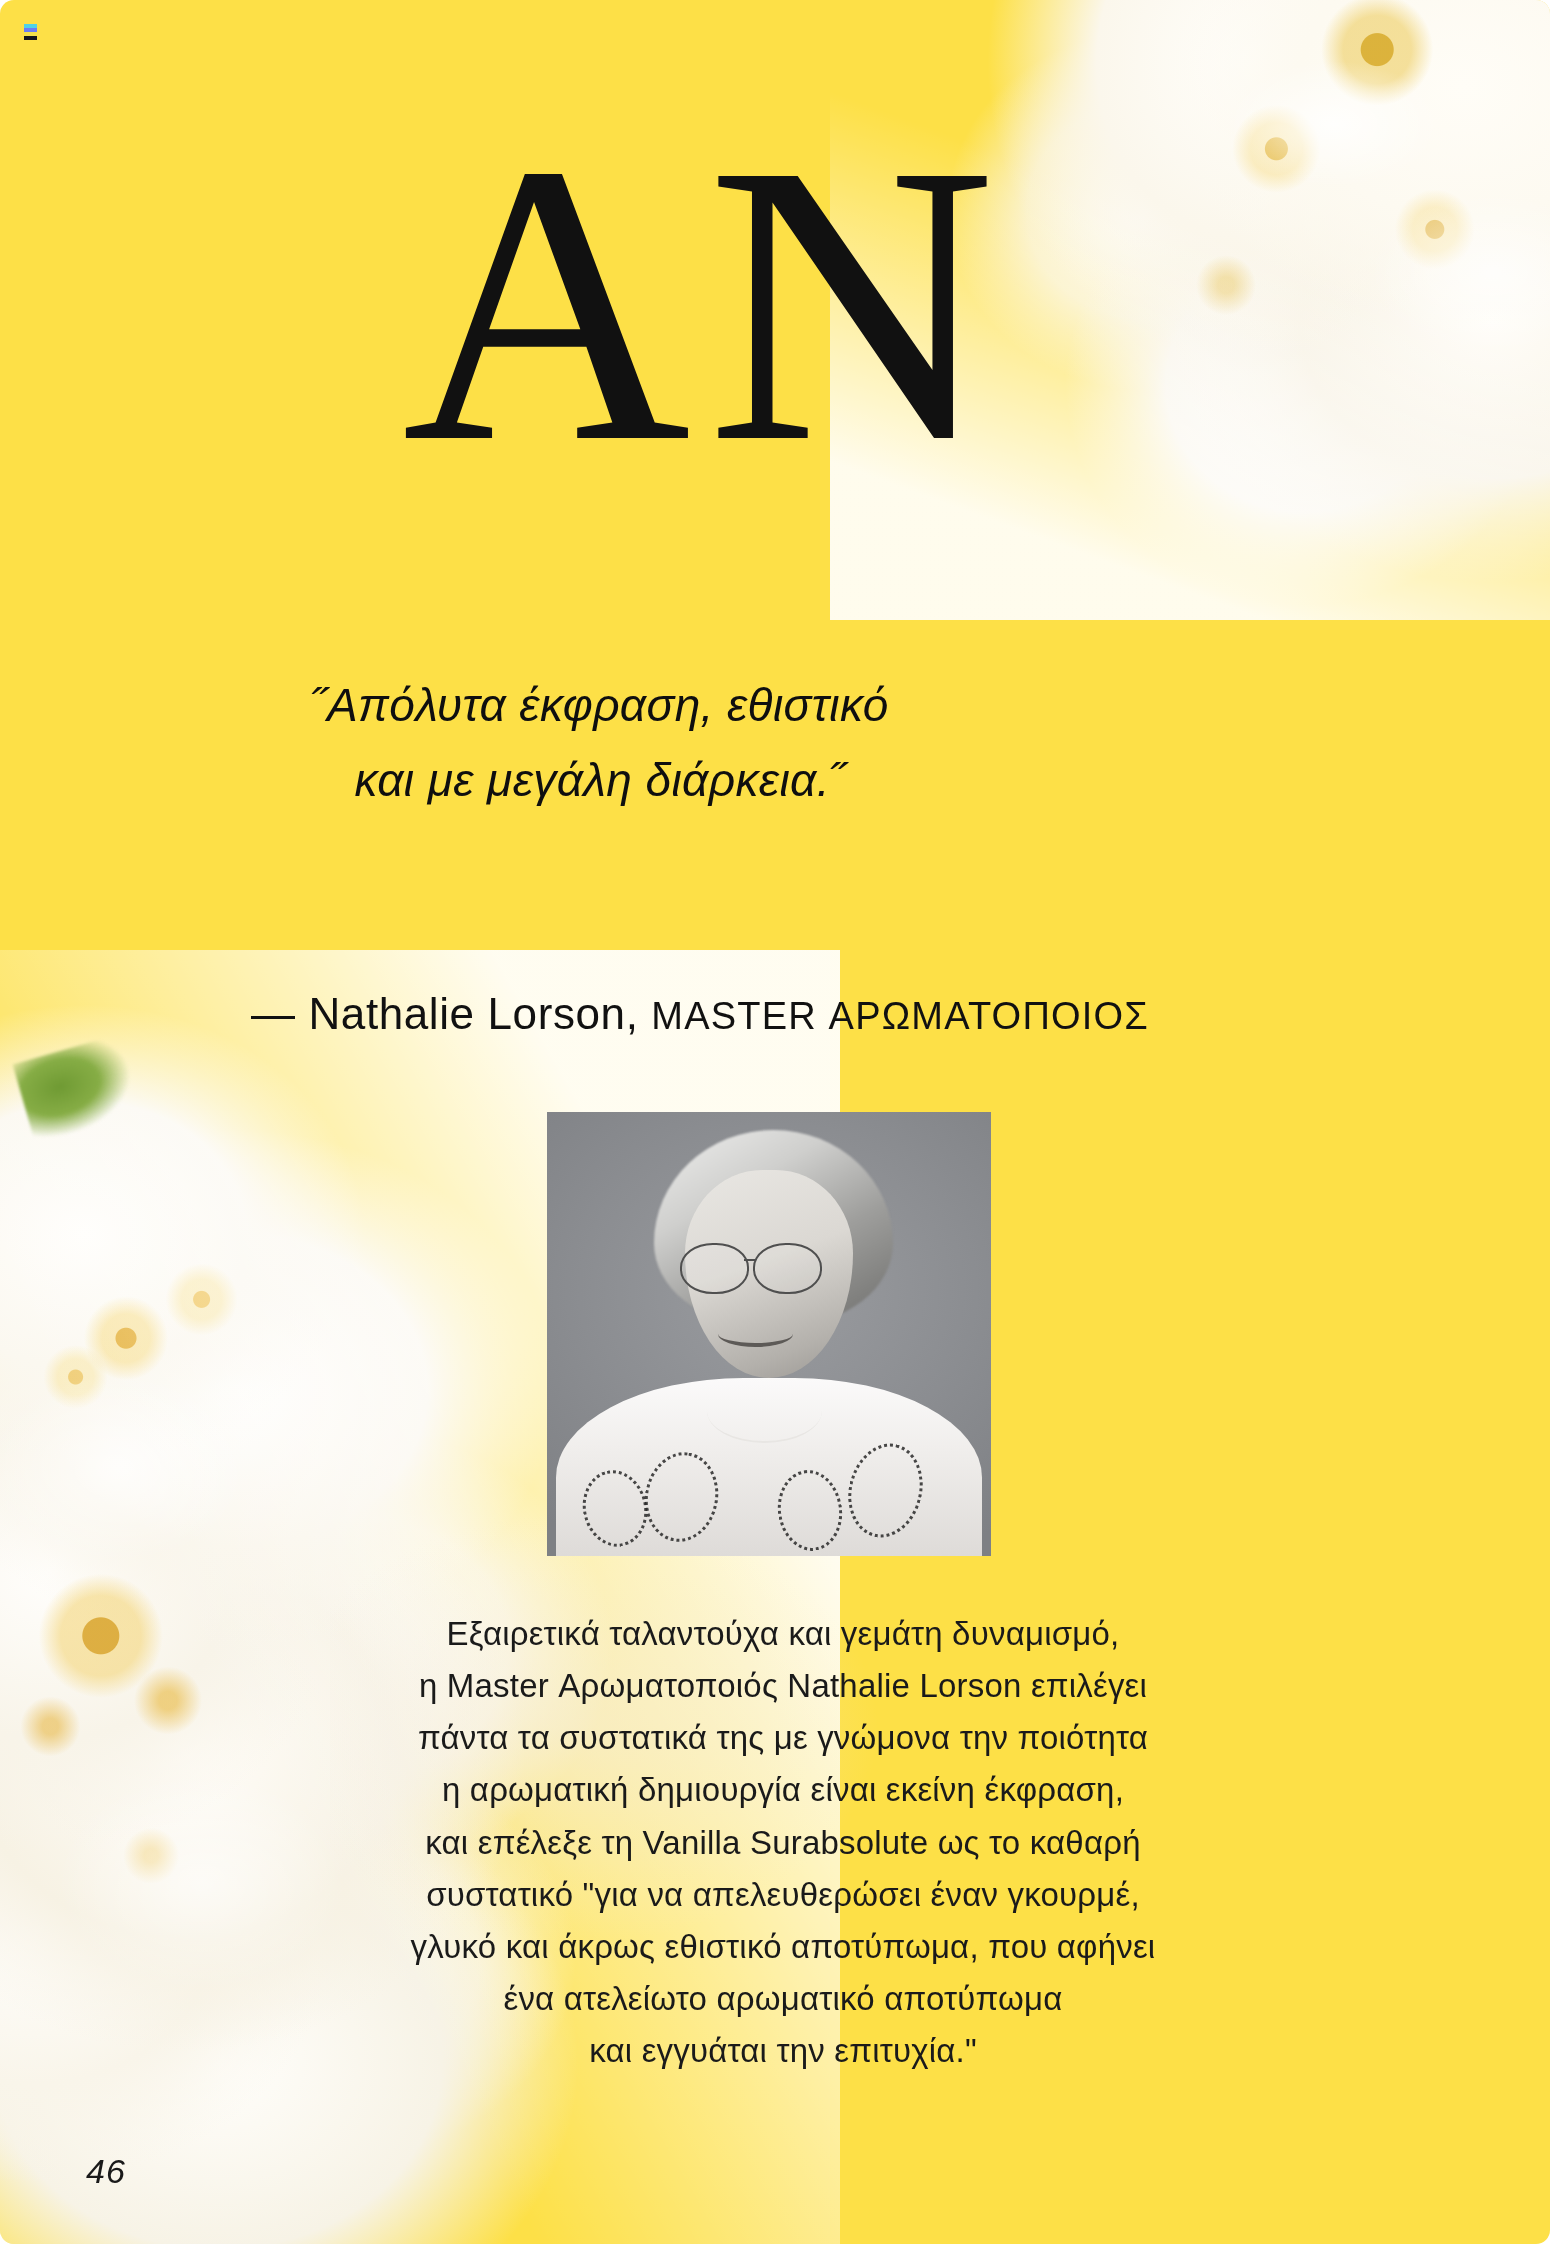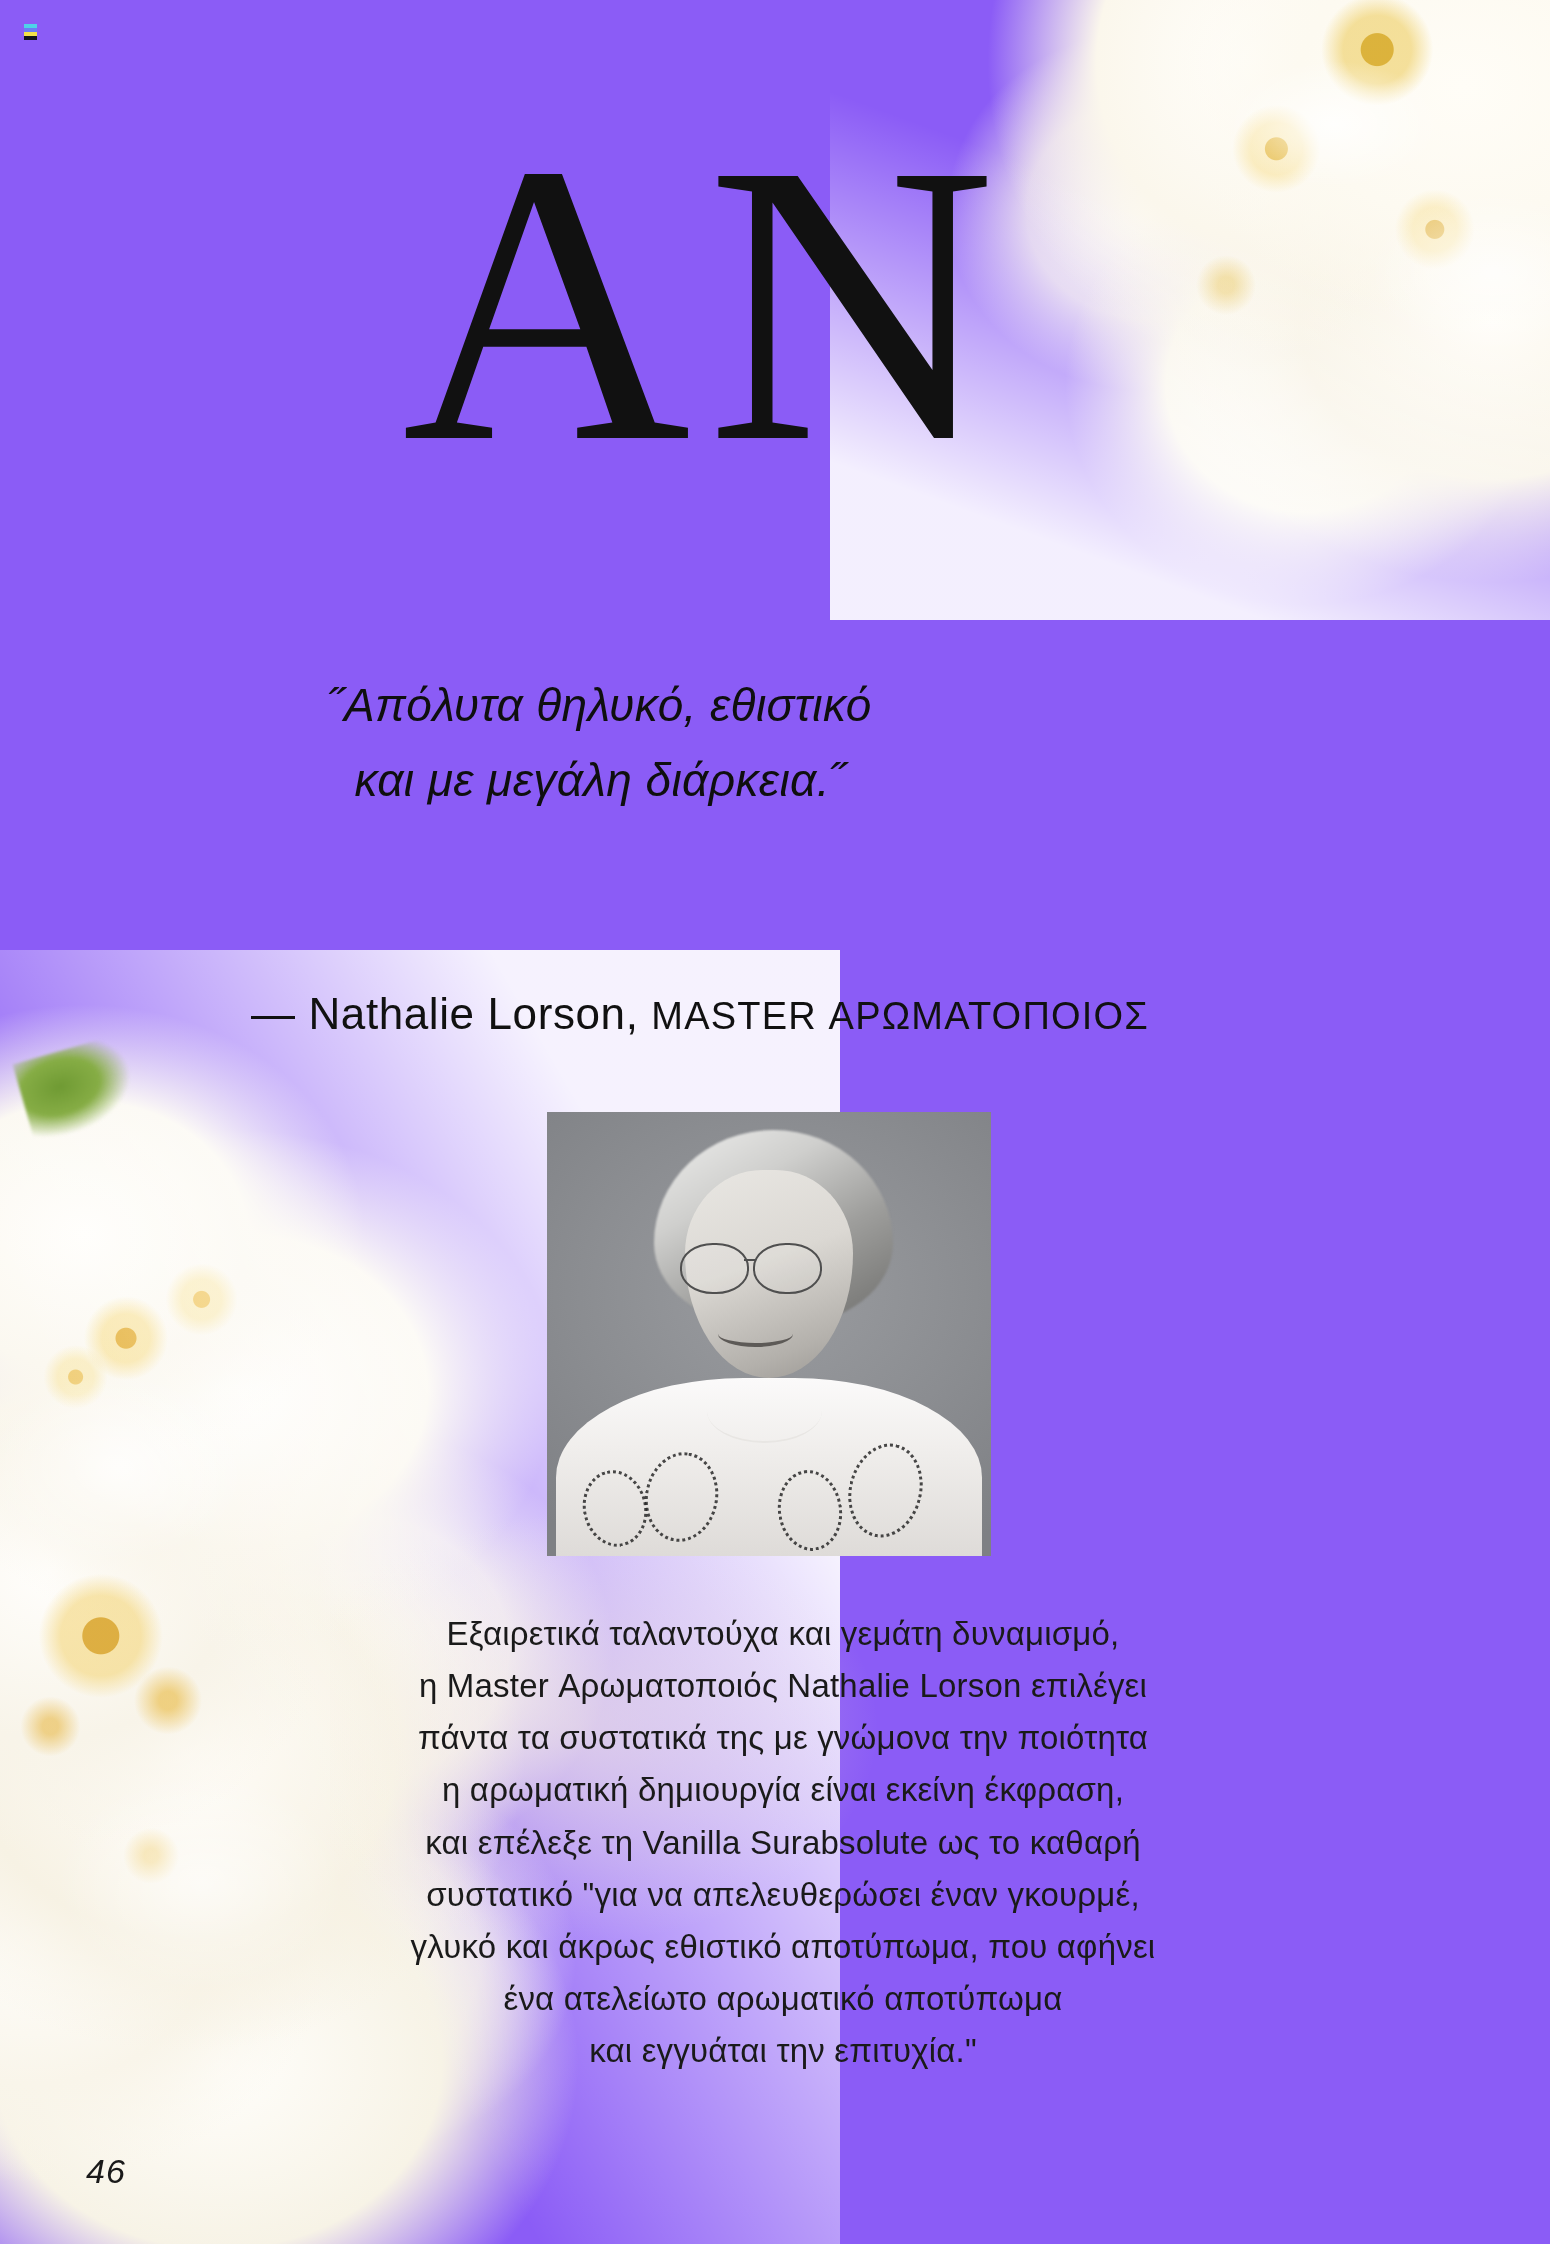--- a/index.html
+++ b/index.html
@@ -5,22 +5,23 @@
   html, body {
     margin: 0;
     padding: 0;
     background: #ffffff;
   }
   .page {
     position: relative;
     width: 1550px;
     height: 2244px;
     overflow: hidden;
-    background: #8b5cf6;
+    background: #fde047;
     font-family: "Liberation Sans", sans-serif;
+    border-radius: 14px;
     -webkit-font-smoothing: antialiased;
   }
 
   
   .reg-mark {
     position: absolute;
     left: 24px;
     top: 24px;
     width: 13px;
     height: 16px;
@@ -285,21 +286,21 @@
   </div>
 
   <div class="flora flora-tr"></div>
   <div class="flora flora-bl"></div>
   <div class="leaf"></div>
   <div class="flora flora-wash"></div>
 
   <div class="headline">AN</div>
 
   <div class="quote">
-    <div>˝Απόλυτα θηλυκό, εθιστικό</div>
+    <div>˝Απόλυτα έκφραση, εθιστικό</div>
     <div>και με μεγάλη διάρκεια.˝</div>
   </div>
 
   <div class="attribution">
     <span>—</span>
     <span>Nathalie Lorson,</span>
     <span class="role">MASTER ΑΡΩΜΑΤΟΠΟΙΟΣ</span>
   </div>
 
   <div class="portrait">

